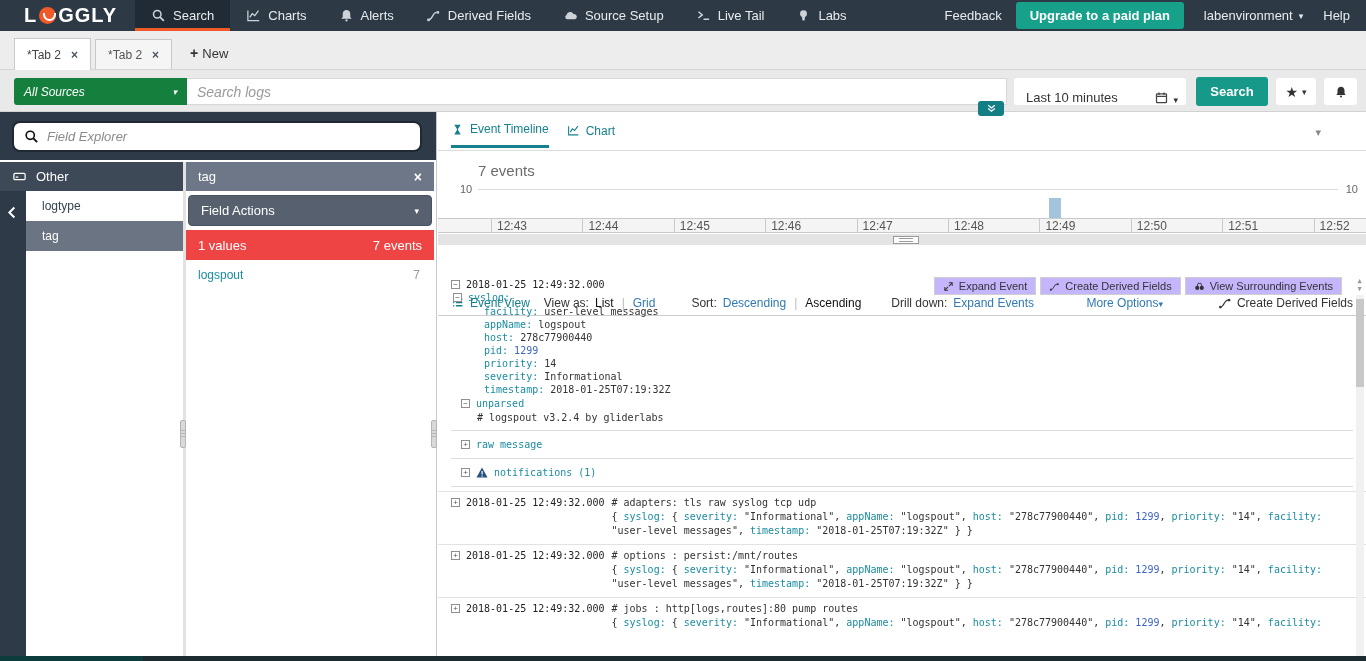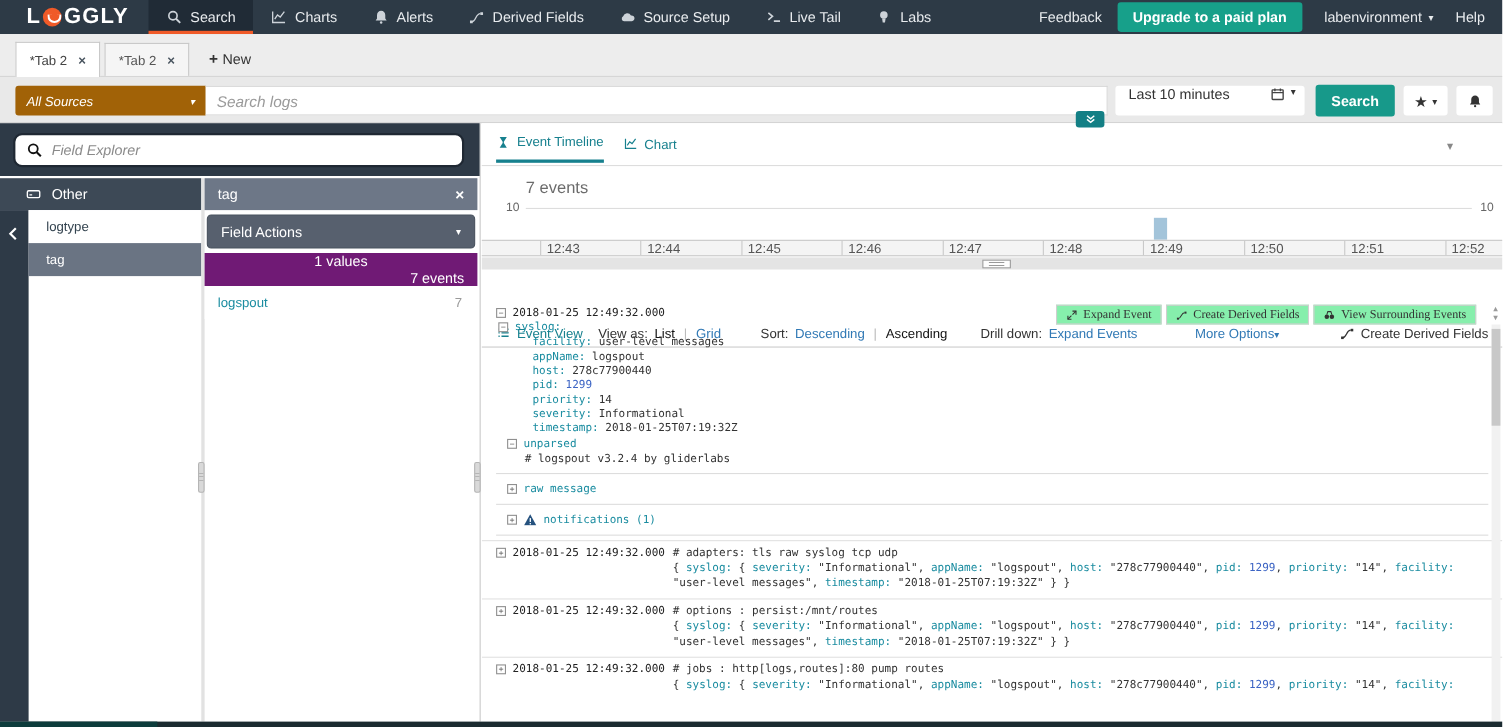--- a/index.html
+++ b/index.html
@@ -35,29 +35,29 @@
   .tab { display:flex; align-items:center; gap:10px; height:30px; padding:0 12px; font-size:12px;
          color:#555; border:1px solid #c9c9c9; border-bottom:none; background:#f5f5f5; margin-right:4px; cursor:pointer; }
   .tab.active { background:#fff; height:32px; margin-bottom:-1px; color:#444; }
   .tab .x { font-size:12px; font-weight:bold; color:#4a5560; cursor:pointer; }
   #new-tab { display:flex; align-items:center; gap:4px; font-size:13px; color:#333; padding:0 14px 8px; cursor:pointer; }
   #new-tab b { font-size:14px; }
 
   
   #searchrow { position:absolute; left:0; top:70px; width:1366px; height:42px; background:#e9e9e9;
                border-bottom:1px solid #d2d2d2; }
-  #source-dd { position:absolute; left:14px; top:8px; width:173px; height:27px; background:#a16207;
+  #source-dd { position:absolute; left:14px; top:8px; width:173px; height:27px; background:#15803d;
                border-radius:3px 0 0 3px; color:#fff; font-style:italic; font-size:12px;
                display:flex; align-items:center; padding:0 10px; cursor:pointer;text-align:center; }
   #source-dd .caret { margin-left:auto; }
   #search-input { position:absolute; left:187px; top:8px; width:820px; height:27px; border:1px solid #d8d8d8;
                   border-left:none; font:italic 14px "Liberation Sans",sans-serif; color:#333; padding:0 10px; }
   #search-input::placeholder { color:#9a9a9a; }
   #time-chip { position:absolute; left:1014px; top:8px; width:172px; height:27px; background:#fff; border-radius:3px;
-               display:flex; align-items:flex-start; font-size:13px; color:#333; padding:0 8px 0 12px; cursor:pointer; }
+               display:flex; align-items:flex-end; font-size:13px; color:#333; padding:0 8px 0 12px; cursor:pointer; }
   #time-chip .cal { margin-left:auto; width:15px; height:15px; color:#444; }
   #search-btn { position:absolute; left:1196px; top:7px; width:72px; height:29px; background:#17998a; color:#fff;
                 font-weight:bold; font-size:13px; border:none; border-radius:3px; cursor:pointer; }
   #star-chip { position:absolute; left:1276px; top:8px; width:40px; height:27px; background:#fff; border-radius:3px;
                display:flex; align-items:center; justify-content:center; gap:4px; font-size:14px; color:#333; cursor:pointer; }
   #bell-chip { position:absolute; left:1324px; top:8px; width:33px; height:27px; background:#fff; border-radius:3px;
                display:flex; align-items:center; justify-content:center; color:#333; cursor:pointer; }
   #bell-chip svg { width:14px; height:14px; }
 
   
@@ -67,38 +67,38 @@
 
   
   #left { position:absolute; left:0; top:112px; width:437px; bottom:5px; background:#fff; border-right:1px solid #c9c9c9; }
   #fe-band { position:absolute; left:0; top:0; width:100%; height:48px; background:#2e3a47; }
   #fe-input-wrap { position:absolute; left:12px; top:9px; width:410px; height:31px; background:#fff;
                    border:2px solid #1f2833; border-radius:8px; display:flex; align-items:center; padding:0 10px; }
   #fe-input-wrap svg { width:15px; height:15px; color:#111; }
   #fe-input { border:none; outline:none; flex:1; margin-left:8px; font:italic 13px "Liberation Sans",sans-serif; color:#333; }
   #fe-input::placeholder { color:#8a8a8a; }
   #other-head { position:absolute; left:0; top:50px; width:183px; height:29px; background:#3d4956; color:#fff;
-                display:flex; align-items:center; gap:9px; padding-left:23px; font-size:13px; }
+                display:flex; align-items:center; gap:9px; padding-left:12px; font-size:13px; }
   #other-head svg { width:15px; height:15px; color:#fff; }
   #dark-col { position:absolute; left:0; top:79px; width:26px; bottom:0; background:#2e3a47; }
   #collapse-chev { position:absolute; left:5px; top:14px; width:15px; height:15px; color:#fff; cursor:pointer; }
   #field-rows { position:absolute; left:26px; top:79px; width:157px; }
   .field-row { height:30px; display:flex; align-items:center; padding-left:16px; font-size:12px; color:#33434f; cursor:pointer; background:#fff; }
   .field-row.selected { background:#6a7483; color:#fff; }
   .vsplit { position:absolute; top:50px; bottom:0; width:3px; background:#e2e2e2; }
   .grip { position:absolute; width:6px; height:28px; background:#d9d9d9; border:1px solid #b5b5b5; border-radius:2px; cursor:col-resize;
           background-image:repeating-linear-gradient(#b5b5b5 0 1px, transparent 1px 3px); background-size:4px 9px; background-position:center; background-repeat:no-repeat; }
   
   #fd { position:absolute; left:186px; top:50px; width:248px; }
   #fd-head { height:29px; background:#6d7787; color:#fff; display:flex; align-items:center; font-size:13px; padding:0 12px; }
   #fd-close { margin-left:auto; font-weight:bold; font-size:14px; cursor:pointer; color:#fff; }
   #fd-actions { margin:4px 2px; height:31px; background:#57606e; border:1px solid #49525e; border-radius:4px; color:#fff;
                 display:flex; align-items:center; font-size:13px; padding:0 12px; cursor:pointer; }
   #fd-actions .caret { margin-left:auto; }
-  #fd-values-head { height:30px; background:#701a75; color:#fff; display:flex; align-items:center; font-size:13px; padding:0 12px;flex-direction:column; }
+  #fd-values-head { height:30px; background:#ef4444; color:#fff; display:flex; align-items:center; font-size:13px; padding:0 12px; }
   #fd-values-head .right { margin-left:auto; }
   .value-row { height:30px; display:flex; align-items:center; font-size:12px; padding:0 14px 0 12px; background:#fff; cursor:pointer; }
   .value-row .vname { color:#1a8ca0; }
   .value-row .vcount { margin-left:auto; color:#9a9a9a; }
 
   
   #main { position:absolute; left:438px; top:112px; width:928px; bottom:0; background:#fff; }
   #view-tabs { position:absolute; left:13px; top:10px; display:flex; align-items:center; gap:18px; }
   .vtab { display:flex; align-items:center; gap:6px; font-size:12px; color:#17808e; cursor:pointer; padding-bottom:9px; }
   .vtab svg { width:13px; height:13px; }
@@ -144,22 +144,22 @@
   #vscroll .arr { color:#9a9a9a; font-size:7px; text-align:center; line-height:8px; cursor:pointer; }
   #vtrack { position:absolute; left:2px; right:1px; top:18px; bottom:0; background:#f1f1f1; }
   #vthumb { position:absolute; left:0; right:0; top:4px; height:88px; background:#c8c8c8; cursor:grab; }
   .pm { display:inline-block; width:9px; height:9px; border:1px solid #8f8f8f; background:#fff; color:#555;
         font:8px/8px "Liberation Sans",sans-serif; text-align:center; vertical-align:middle; cursor:pointer; }
   
   #fe1 { position:relative; padding:6px 13px 4px; }
   #fe1-head { display:flex; align-items:center; gap:6px; }
   .ts { color:#222; }
   #fe1-actions { position:absolute; right:24px; top:4px; display:flex; gap:4px; font-family:"Liberation Sans",sans-serif; }
-  .act-btn { display:flex; align-items:center; gap:5px; background:#86efac; border:1px solid #cfcfcf; color:#333;
-             font-size:11px; padding:2px 8px; cursor:pointer;font-family:Liberation Serif, serif; }
+  .act-btn { display:flex; align-items:center; gap:5px; background:#c4b5fd; border:1px solid #cfcfcf; color:#333;
+             font-size:11px; padding:2px 8px; cursor:pointer; }
   .act-btn svg { width:11px; height:11px; }
   #chips { margin:10px 0 6px 14px; display:flex; gap:8px; }
   .chip { background:#eef0f2; border:1px solid #d5d8db; padding:2px 8px; font-size:10px; }
   .chip .ck { color:#333; font-weight:bold; } .chip .cv { color:#1a8ca0; }
   .dl { line-height:13px; }
   .k { color:#1a8ca0; }
   .num { color:#3c64c4; } .ind2 { padding-left:33px; } .ind0 { padding-left:2px; } .ind15 { padding-left:26px; }
   .pmrow { display:flex; align-items:center; gap:6px; line-height:15px; }
   .sec-hr { border-top:1px solid #ddd; margin:6px 0; }
   #notif-row svg { width:12px; height:11px; }

